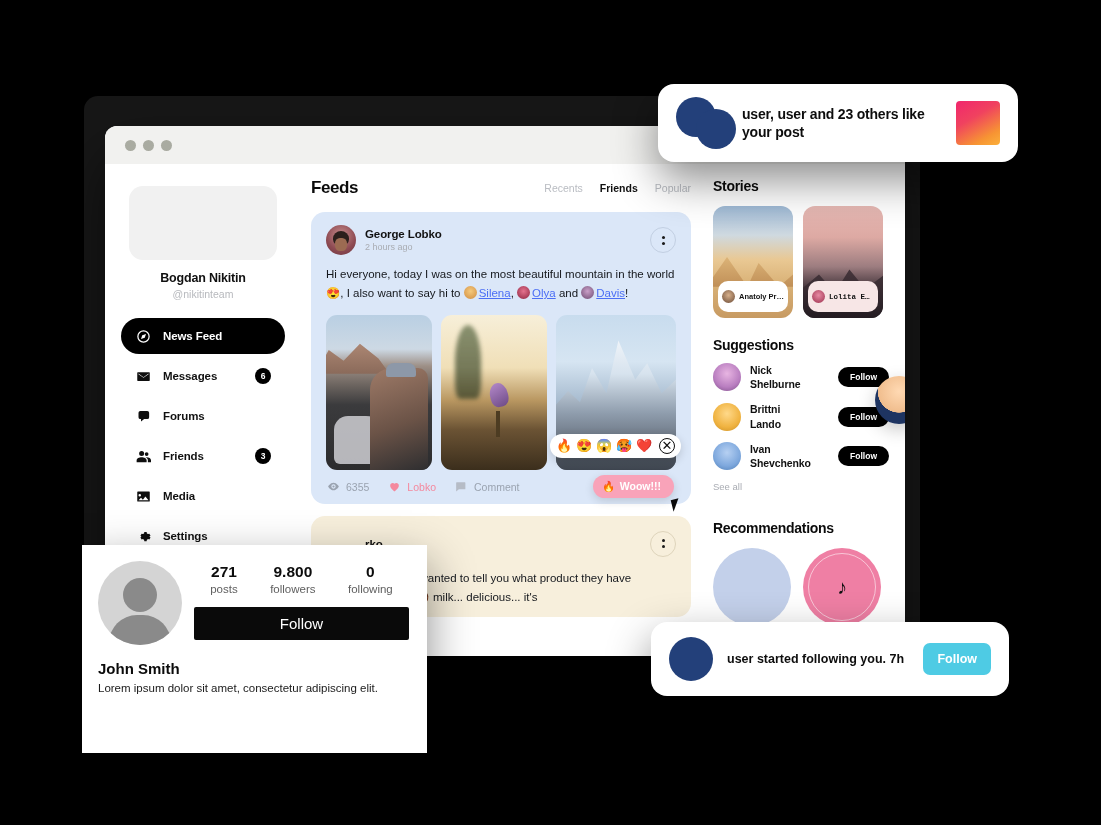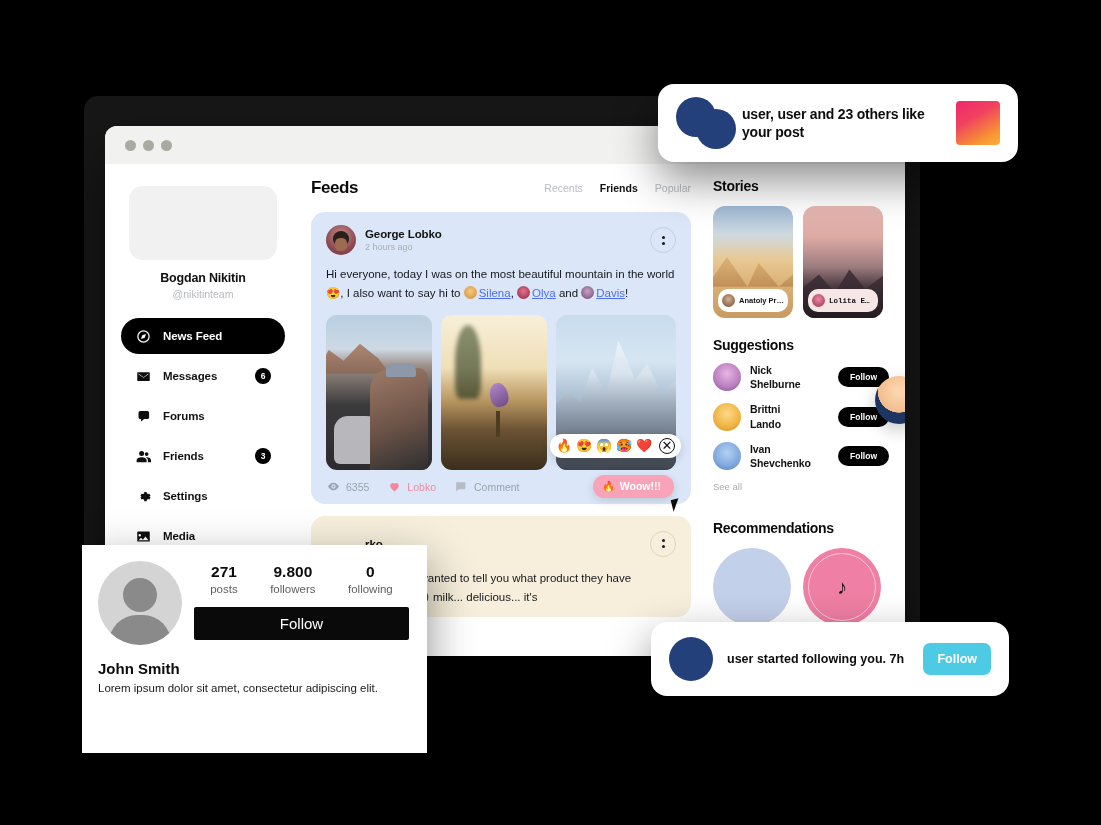--- a/index.html
+++ b/index.html
@@ -218,21 +218,21 @@
     background: linear-gradient(to bottom, #e3bd80, #c08f57);
     clip-path: polygon(0 100%, 22% 22%, 44% 100%, 56% 38%, 78% 100%, 100% 54%, 100% 100%);
   }
   .story.s2 { background: linear-gradient(to bottom, #e6b9b4 0%, #dda9a3 28%, #9d7d80 54%, #4a3a40 72%, #2c2229 100%); font-family: Liberation Mono, monospace; }
   .story.s2::after {
     content: ""; position: absolute; left: 0; top: 46%; width: 100%; height: 54%;
     background: linear-gradient(to bottom, #4e3c42, #241c22);
     clip-path: polygon(0 100%, 0 50%, 20% 28%, 40% 58%, 58% 20%, 78% 52%, 100% 30%, 100% 100%);
   }
   .story-tag {
-    position: absolute; left: 5px; bottom: 6px; right: 5px; height: 23px;
+    position: absolute; left: 5px; bottom: 6px; right: 5px; height: 31px;
     background: #ffffff; border-radius: 10px; display: flex; align-items: center;
     padding: 0 4px; gap: 4px; z-index: 3;
   }
   .story.s2 .story-tag { background: #f7e6e6; }
   .story-av { width: 13px; height: 13px; border-radius: 50%; flex: 0 0 13px; }
   .story-av.a1 { background: radial-gradient(circle at 50% 40%, #d7b08c, #6a4a35); }
   .story-av.a2 { background: radial-gradient(circle at 50% 40%, #e78aa4, #9c2f4c); }
   .story-nm {
     font-size: 7.5px; font-weight: 700; color: #121212; white-space: nowrap;
     overflow: hidden; text-overflow: ellipsis;
@@ -392,33 +392,33 @@
                   <path d="M9 11a4 4 0 100-8 4 4 0 000 8zm0 2c-4 0-8 2-8 5v3h16v-3c0-3-4-5-8-5zm8-2a3 3 0 100-6 3 3 0 000 6zm0 2c-.7 0-1.4.1-2 .2 2.4 1 4 2.7 4 4.8v3h5v-3c0-3-3.3-5-7-5z"></path>
                 </svg>
             </span>
             <span class="nav-label">Friends</span>
             <span class="nav-badge">3</span>
           </div>
 
           <div class="nav-item">
             <span class="nav-ico">
               <svg viewBox="0 0 24 24">
-                  <path d="M12 8a4 4 0 100 8 4 4 0 000-8zm9.4 4l1.8-1.4-1.8-3.2-2.2.7a7.8 7.8 0 00-1.8-1.1L17 4.6h-3.7l-.4 2.4c-.6.3-1.2.6-1.8 1.1l-2.2-.7-1.8 3.2L8.9 12l-1.8 1.4 1.8 3.2 2.2-.7c.6.5 1.2.8 1.8 1.1l.4 2.4H17l.4-2.4c.6-.3 1.2-.6 1.8-1.1l2.2.7 1.8-3.2L21.4 12z"></path>
+                  <path d="M3 4h18a1 1 0 011 1v14a1 1 0 01-1 1H3a1 1 0 01-1-1V5a1 1 0 011-1zm3 4a2 2 0 100 4 2 2 0 000-4zm-2 10h16l-5-6-4 5-3-3-4 4z"></path>
                 </svg>
             </span>
-            <span class="nav-label">Settings</span>
+            <span class="nav-label">Media</span>
           </div>
 
           <div class="nav-item">
             <span class="nav-ico">
               <svg viewBox="0 0 24 24">
-                  <path d="M3 4h18a1 1 0 011 1v14a1 1 0 01-1 1H3a1 1 0 01-1-1V5a1 1 0 011-1zm3 4a2 2 0 100 4 2 2 0 000-4zm-2 10h16l-5-6-4 5-3-3-4 4z"></path>
+                  <path d="M12 8a4 4 0 100 8 4 4 0 000-8zm9.4 4l1.8-1.4-1.8-3.2-2.2.7a7.8 7.8 0 00-1.8-1.1L17 4.6h-3.7l-.4 2.4c-.6.3-1.2.6-1.8 1.1l-2.2-.7-1.8 3.2L8.9 12l-1.8 1.4 1.8 3.2 2.2-.7c.6.5 1.2.8 1.8 1.1l.4 2.4H17l.4-2.4c.6-.3 1.2-.6 1.8-1.1l2.2.7 1.8-3.2L21.4 12z"></path>
                 </svg>
             </span>
-            <span class="nav-label">Media</span>
+            <span class="nav-label">Settings</span>
           </div>
 
         </nav>
       </aside>
 
       <main class="feed">
         <div class="feed-head">
           <div class="feed-title">Feeds</div>
           <div class="feed-tabs">
             <span class="feed-tab">Recents</span>

